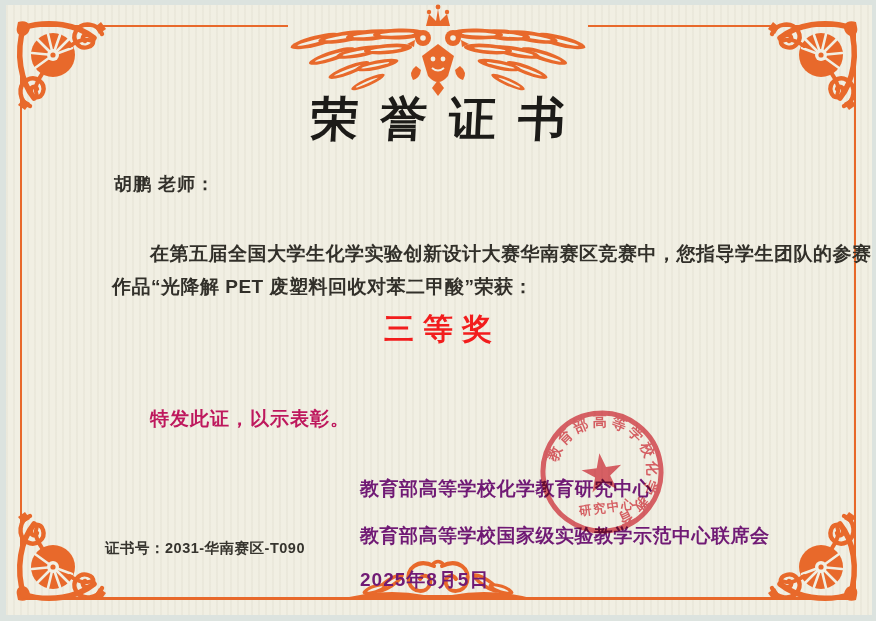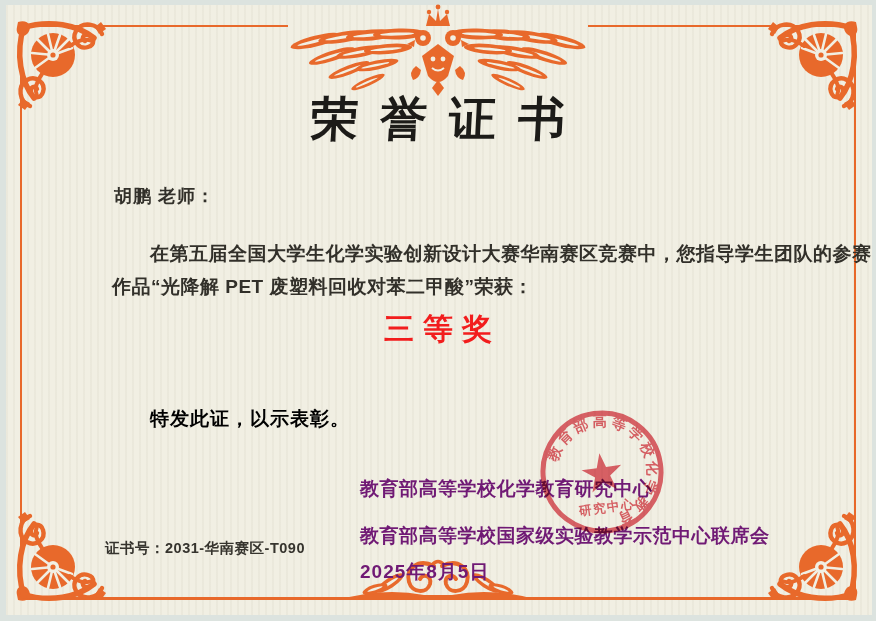--- a/index.html
+++ b/index.html
@@ -22,44 +22,44 @@
   .emblem{position:absolute; left:286px; top:4px; width:304px; height:92px;}
   .bottom-orn{position:absolute; left:328px; top:556px; width:220px; height:44px;}
   .title{
     position:absolute; left:0; top:88px; width:100%;
     text-align:center; color:#1c1b18;
     font-family:"DejaVu Serif","Liberation Serif",serif;
     font-weight:bold; font-size:47px; letter-spacing:22px; text-indent:22px;
     transform:skewX(-3deg);
   }
   .recipient{
-    position:absolute; left:114px; top:184px;
+    position:absolute; left:114px; top:172px;
     font-size:18px; font-weight:bold; color:#32302a; letter-spacing:1px;
   }
   .body-line{
     position:absolute; color:#32302a; font-weight:bold; font-size:19px; letter-spacing:0.5px;
     white-space:nowrap;
   }
   .body-1{left:150px; top:241px;}
   .body-2{left:112px; top:274px;}
   .award{
     position:absolute; left:0; top:309px; width:100%; text-align:center;
     color:#f21d1d; font-size:30px; font-weight:800; letter-spacing:9px; text-indent:9px;
   }
   .closing{
     position:absolute; left:150px; top:406px;
-    font-size:19px; font-weight:bold; color:#000000; letter-spacing:1px;
+    font-size:19px; font-weight:bold; color:#be185d; letter-spacing:1px;
   }
   .issuer-block{
     position:absolute; left:360px; top:478px; width:480px; 
     color:#701a75; font-weight:bold; font-size:19px; letter-spacing:0.5px;
   }
   .issuer-block .line{line-height:22px;}
   .issuer-block .line2{margin-top:25px;}
-  .issuer-block .date{margin-top:12px; letter-spacing:1px;}
+  .issuer-block .date{margin-top:20px; letter-spacing:1px;}
   .certno{
     position:absolute; left:105px; top:539px;
     font-size:14.5px; font-weight:bold; color:#36342e; letter-spacing:0.5px;
   }
   .seal{
     position:absolute; left:536px; top:406px; width:132px; height:132px;
     transform:rotate(-8deg); opacity:0.82; mix-blend-mode:multiply;
   }
 </style>
 </head>

